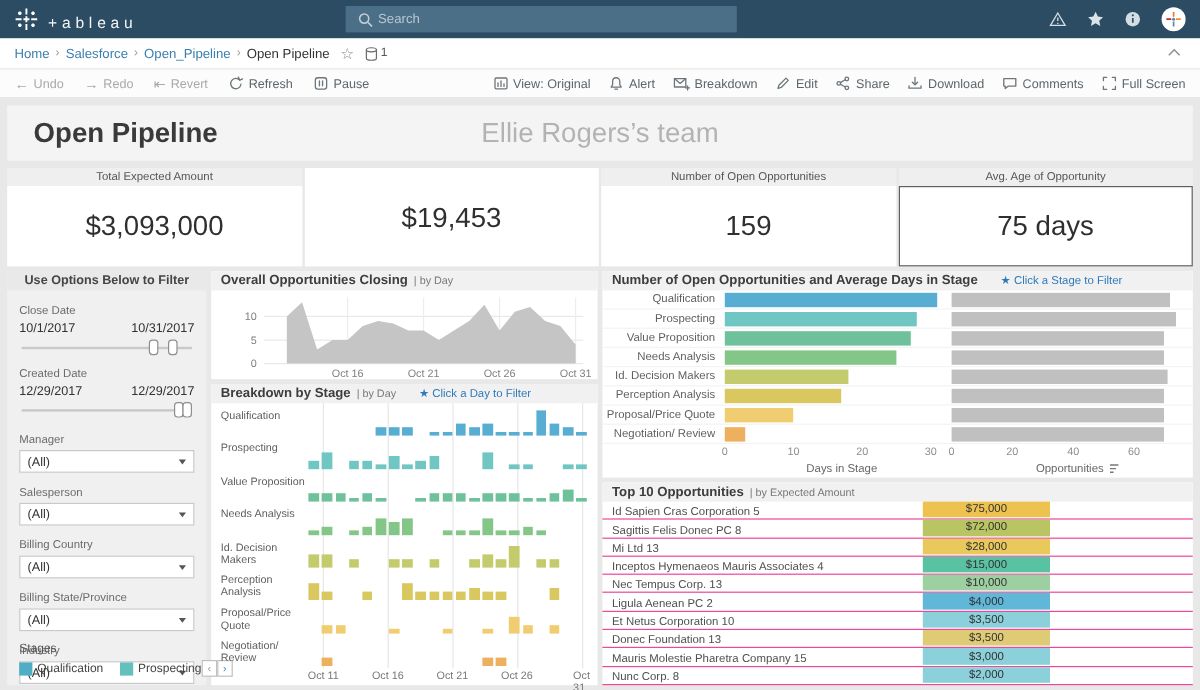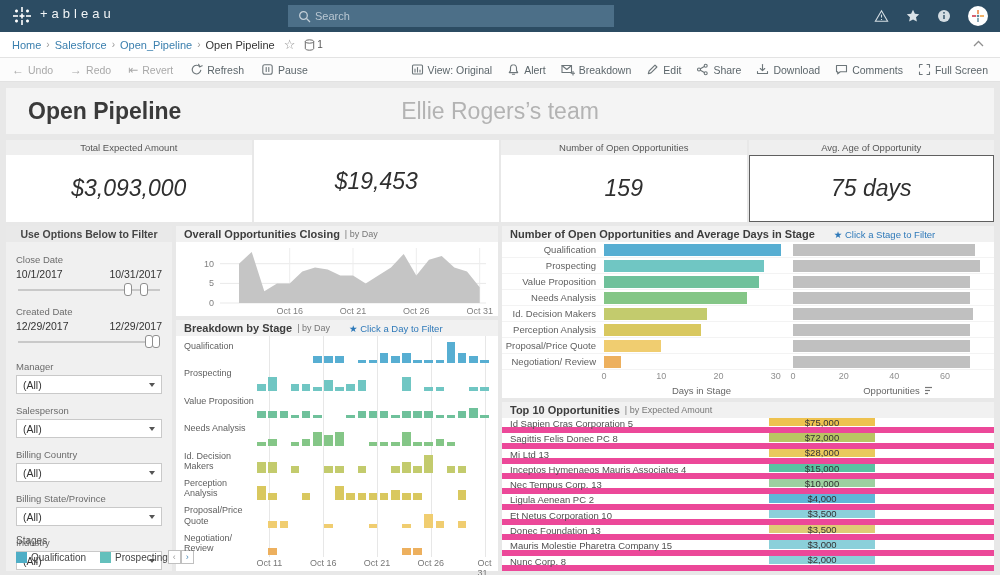--- a/index.html
+++ b/index.html
@@ -1,21 +1,21 @@
 <!DOCTYPE html>
 <html><head>
 <meta charset="utf-8">
 <style>
   * { margin:0; padding:0; box-sizing:border-box; }
   html,body { width:1000px; height:575px; }
   body { font-family:"Liberation Sans",sans-serif; background:#e8e8e8; position:relative; overflow:hidden; }
 
   
   .topbar { position:absolute; top:0; left:0; right:0; height:32px; background:#2c4c63; display:flex; align-items:center; }
-  .logo { display:flex; align-items:flex-start; gap:8px; margin-left:12px; color:#fff; }
+  .logo { display:flex; align-items:flex-end; gap:8px; margin-left:12px; color:#fff; }
   .logo-text { font-size:13px; letter-spacing:4px; color:#f2f5f7; }
   .search-wrap { position:absolute; left:244px; top:5px; width:326px; height:22px; background:#4c6f88; display:flex; align-items:center;margin-left:44px; }
   .search-wrap input { background:transparent; border:none; outline:none; color:#e8eef2; font-size:11px; width:100%; padding-left:4px; font-family:"Liberation Sans",sans-serif; }
   .search-wrap input::placeholder { color:#b9c7d2; }
   .search-wrap svg { margin-left:10px; flex:none; }
   .top-icons { position:absolute; right:12px; top:0; height:32px; display:flex; align-items:center; gap:17px; }
   .avatar { width:20px; height:20px; border-radius:50%; background:#fff; display:flex; align-items:center; justify-content:center; }
 
   
   .crumbs { position:absolute; top:32px; left:0; right:0; height:26px; background:#fff; border-bottom:1px solid #e3e3e3; display:flex; align-items:center; padding-left:12px; font-size:11px;text-align:right; }
@@ -35,21 +35,21 @@
   .tb-item .uni { font-size:12px; line-height:1; }
 
   
   .band { position:absolute; top:88px; left:6px; right:6px; height:46px; background:#f4f4f4; }
   .band-title { position:absolute; left:22px; top:50%; transform:translateY(-50%); font-size:23px; font-weight:bold; color:#3a3a3a; }
   .band-sub { position:absolute; left:0; right:0; top:50%; transform:translateY(-50%); text-align:center; font-size:23px; color:#b3b3b3; }
 
   .kpis { position:absolute; top:140px; left:6px; right:6px; height:82px; display:flex; gap:2px; }
   .kpi { flex:1; display:flex; flex-direction:column; }
   .kpi-h { height:15px; background:#efefef; font-size:9.5px; color:#565656; text-align:center; line-height:15px; }
-  .kpi-b { flex:1; background:#fff; display:flex; align-items:center; justify-content:center; font-size:23px; color:#2f2f2f;font-style:italic; }
+  .kpi-b { flex:1; background:#fff; display:flex; align-items:center; justify-content:center; font-size:23px; color:#2f2f2f; }
   .kpi-b.sel { border:1px solid #5f5f5f; }
 
   .main { position:absolute; top:226px; left:6px; right:6px; bottom:4px; display:flex; gap:4px; }
 
   
   .sidebar { width:166px; flex:none; background:#f0f0f0; position:relative; }
   .sb-h { height:16px; background:#e9e9e9; text-align:center; font-size:10.5px; font-weight:bold; color:#454545; line-height:16px; }
   .sb-c { padding:4px 10px 0; }
   .f-label { font-size:9.5px; color:#6b6b6b; margin:8px 0 3px; }
   .f-dates { display:flex; justify-content:space-between; font-size:10.5px; color:#333; }
@@ -96,21 +96,21 @@
   .s-days { flex:1; position:relative; height:16px; margin-right:6px; }
   .s-bar { position:absolute; left:0; top:2px; height:12px; }
   .s-axis { display:flex; height:12px; font-size:9px; color:#8f8f8f; }
   .s-axis .trk { position:relative; }
   .s-axis span { position:absolute; transform:translateX(-50%); top:1px; }
   .s-titles { display:flex; height:14px; font-size:9.5px; color:#666; }
   .s-titles .ttl { text-align:center; display:flex; align-items:center; justify-content:center; gap:4px; }
 
   .p4 { flex:1; display:flex; flex-direction:column; }
   .t-rows { flex:1; }
-  .t-row { height:15.3px; position:relative; border-bottom:6px solid #ec4899; display:flex; align-items:flex-start; }
+  .t-row { height:15.3px; position:relative; border-bottom:1px solid #ec4899; display:flex; align-items:flex-end; }
   .t-name { padding-left:8px; font-size:9.5px; color:#4f4f4f; white-space:nowrap; }
   .t-amt { position:absolute; left:267px; width:106px; top:0; bottom:1px; display:flex; align-items:center; justify-content:center; font-size:9.5px; color:#333; }
 
   svg { display:block; }
 </style>
 </head>
 <body>
 
 <div class="topbar">
   <div class="logo">

